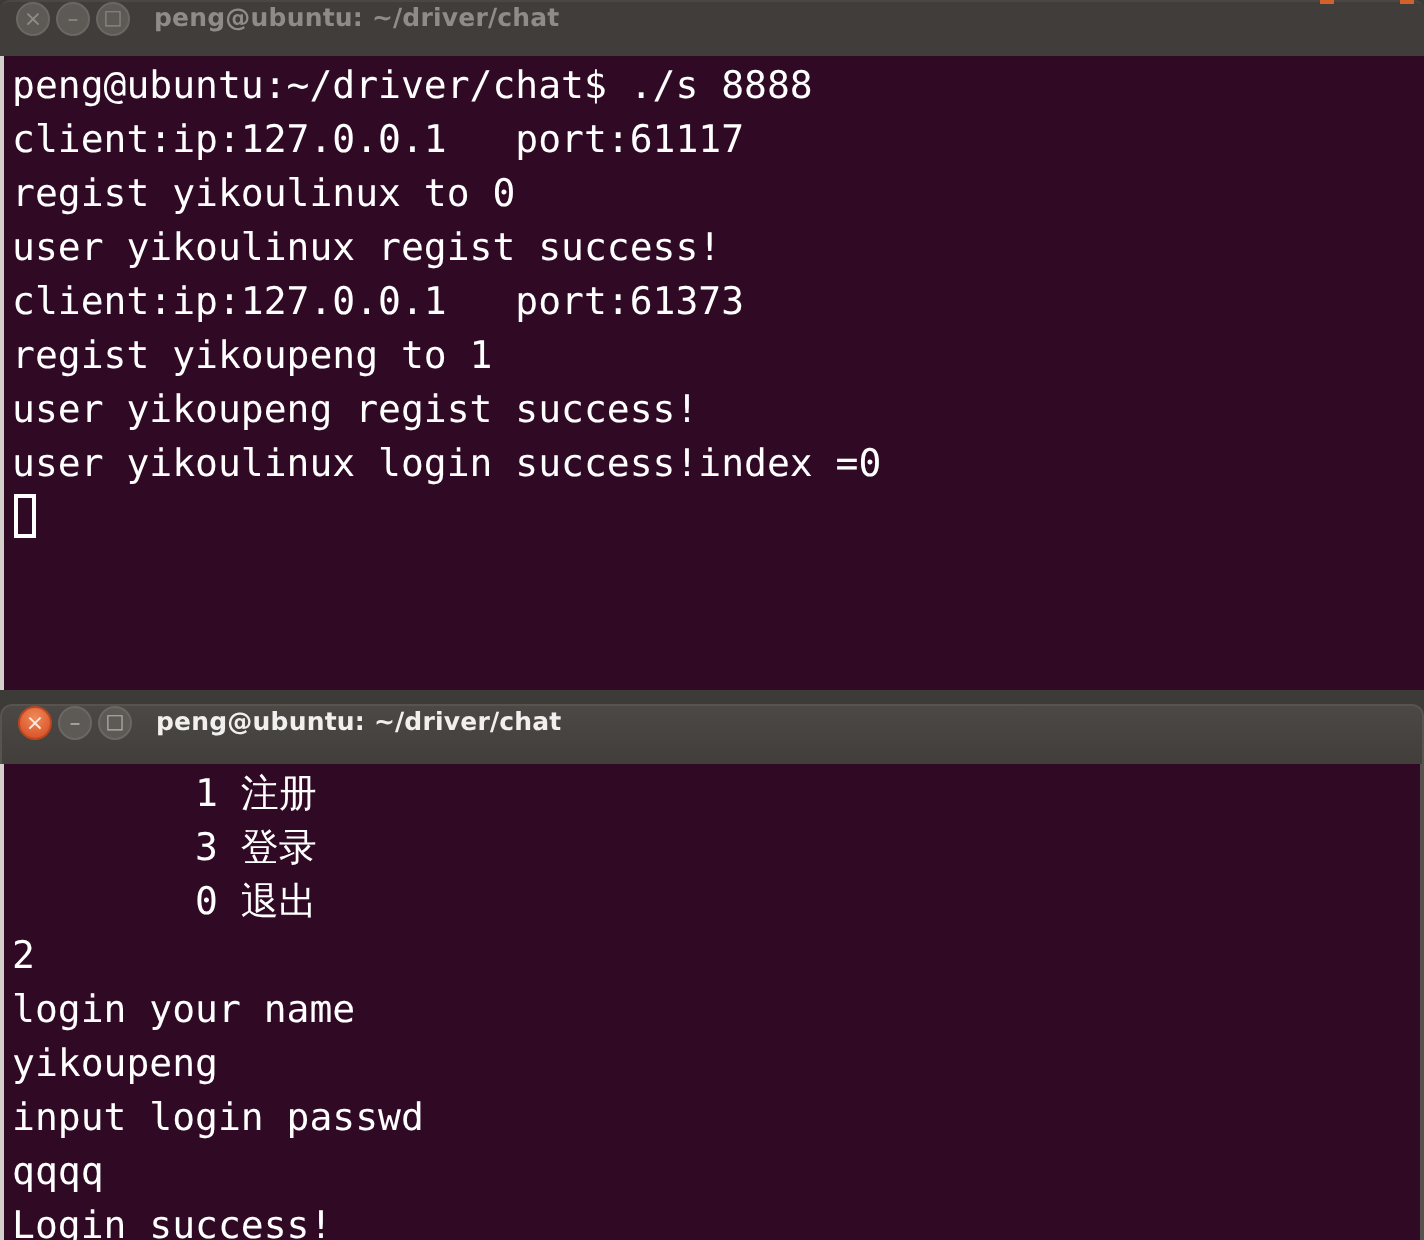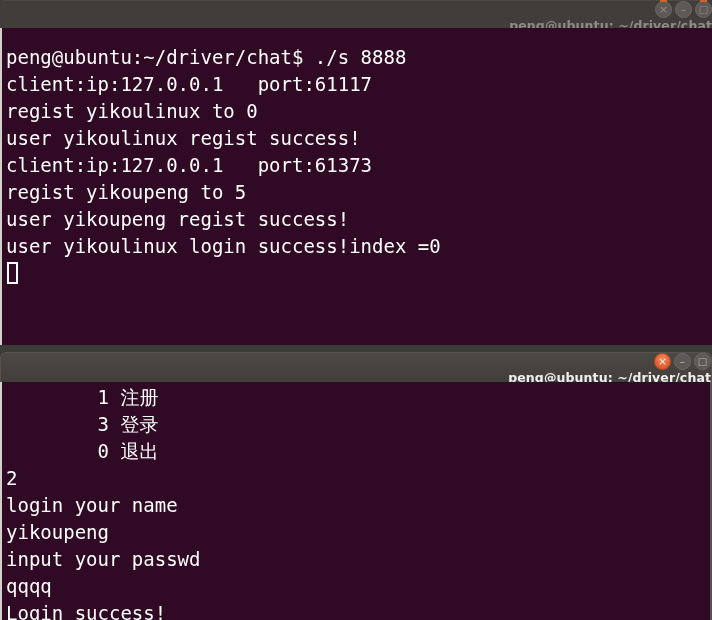--- a/index.html
+++ b/index.html
@@ -39,23 +39,22 @@
     left: 0px;
     top: 352px;
     width: 712px;
     height: 268px;
   }
 
   .titlebar {
     position: relative;
     height: 27px;
     display: flex;
-    align-items: flex-end;
-    box-sizing: border-box;
-    flex-direction: column;
+    align-items: flex-start;
+    box-sizing: border-box;
   }
 
   .window.inactive .titlebar {
     background: #403d3a;
     border-top: 1px solid #4a4744;
     border-top-left-radius: 5px;
     border-top-right-radius: 5px;
     height: 28px;
   }
 
@@ -131,21 +130,21 @@
     background: #300a24;
     box-sizing: border-box;
     overflow: hidden;
     position: relative;
   }
 
   .window.inactive .term {
     height: 317px;
     border-left: 2px solid #d3d0cb;
     border-right: 0;
-    padding: 16px 0 0 4px;
+    padding: 2px 0 0 4px;
   }
 
   .window.active .term {
     height: 238px;
     border-left: 2px solid #d3d0cb;
     border-right: 2px solid #57534f;
     padding: 2px 0 0 4px;
   }
 
   .line {
@@ -211,21 +210,21 @@
           </div>
       </div>
       <div class="wtitle">peng@ubuntu: ~/driver/chat</div>
     </div>
     <div class="term">
       <div class="line">peng@ubuntu:~/driver/chat$ ./s 8888</div>
       <div class="line">client:ip:127.0.0.1   port:61117</div>
       <div class="line">regist yikoulinux to 0</div>
       <div class="line">user yikoulinux regist success!</div>
       <div class="line">client:ip:127.0.0.1   port:61373</div>
-      <div class="line">regist yikoupeng to 5</div>
+      <div class="line">regist yikoupeng to 1</div>
       <div class="line">user yikoupeng regist success!</div>
       <div class="line">user yikoulinux login success!index =0</div>
       <div class="line"><span class="cursor-block"></span></div>
     </div>
   </div>
 
   <div class="window active">
     <div class="titlebar">
       <div class="wbuttons">
         <div class="wbtn close">
@@ -240,21 +239,21 @@
       </div>
       <div class="wtitle">peng@ubuntu: ~/driver/chat</div>
     </div>
     <div class="term">
       <div class="line">        1 注册</div>
       <div class="line">        3 登录</div>
       <div class="line">        0 退出</div>
       <div class="line">2</div>
       <div class="line">login your name</div>
       <div class="line">yikoupeng</div>
-      <div class="line">input your passwd</div>
+      <div class="line">input login passwd</div>
       <div class="line">qqqq</div>
       <div class="line">Login success!</div>
     </div>
   </div>
 
   <div class="top-edge-marks">
     <i style="left:660px;"></i>
     <i style="left:700px;"></i>
   </div>
 

